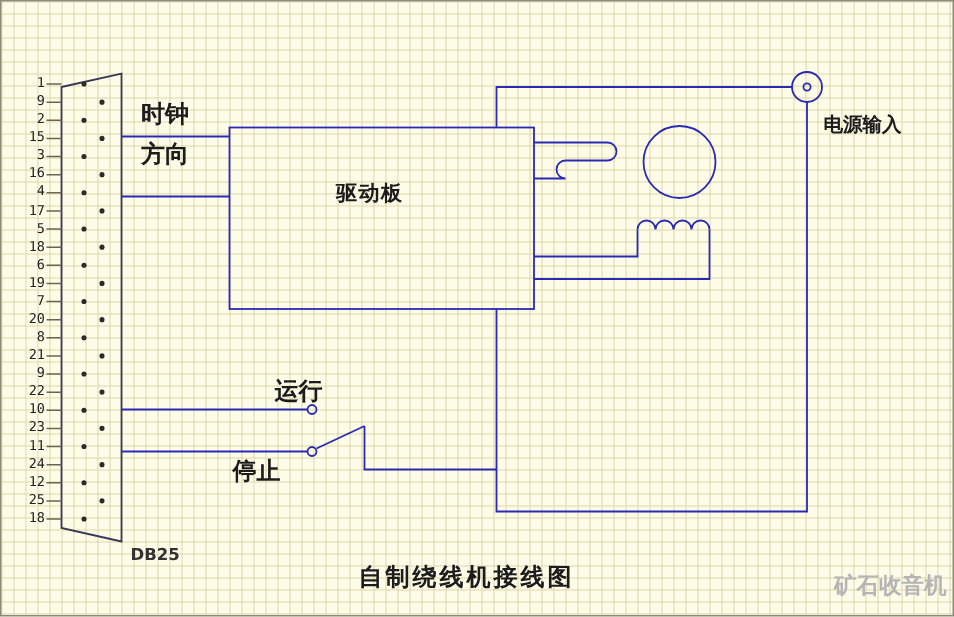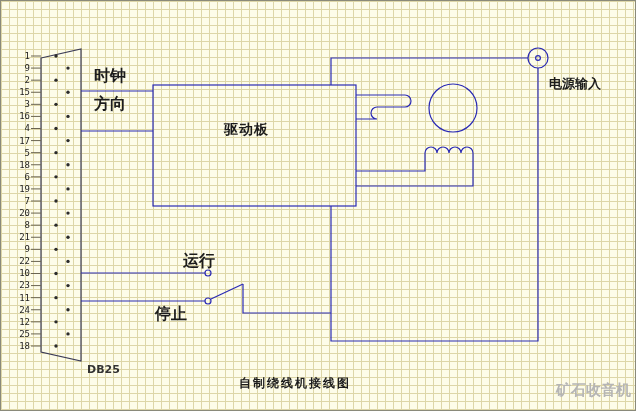--- a/index.html
+++ b/index.html
@@ -38,21 +38,21 @@
     color:var(--label);
     font-size:16px;font-weight:600;
     white-space:nowrap;
     line-height:1.2;
   }
   .lbl.board{font-size:14px;letter-spacing:1px;}
   .lbl.power{font-size:13px;font-weight:700;}
   .lbl.db25{font-size:11px;font-weight:600;color:#333;margin-left:48px;}
   .title{
     position:absolute;top:374px;left:238px;
-    font-size:12px;letter-spacing:2px;font-weight:600;
+    font-size:16px;letter-spacing:2px;font-weight:600;
     color:var(--label);white-space:nowrap;
   }
   .pins{
     position:absolute;left:12px;top:50px;width:17px;height:300px;
     display:flex;flex-direction:column;justify-content:space-between;
     align-items:flex-end;
   }
   .pin-num{
     font-size:9px;line-height:10px;color:#222;
     font-family:"DejaVu Sans Mono","Liberation Mono",monospace;

